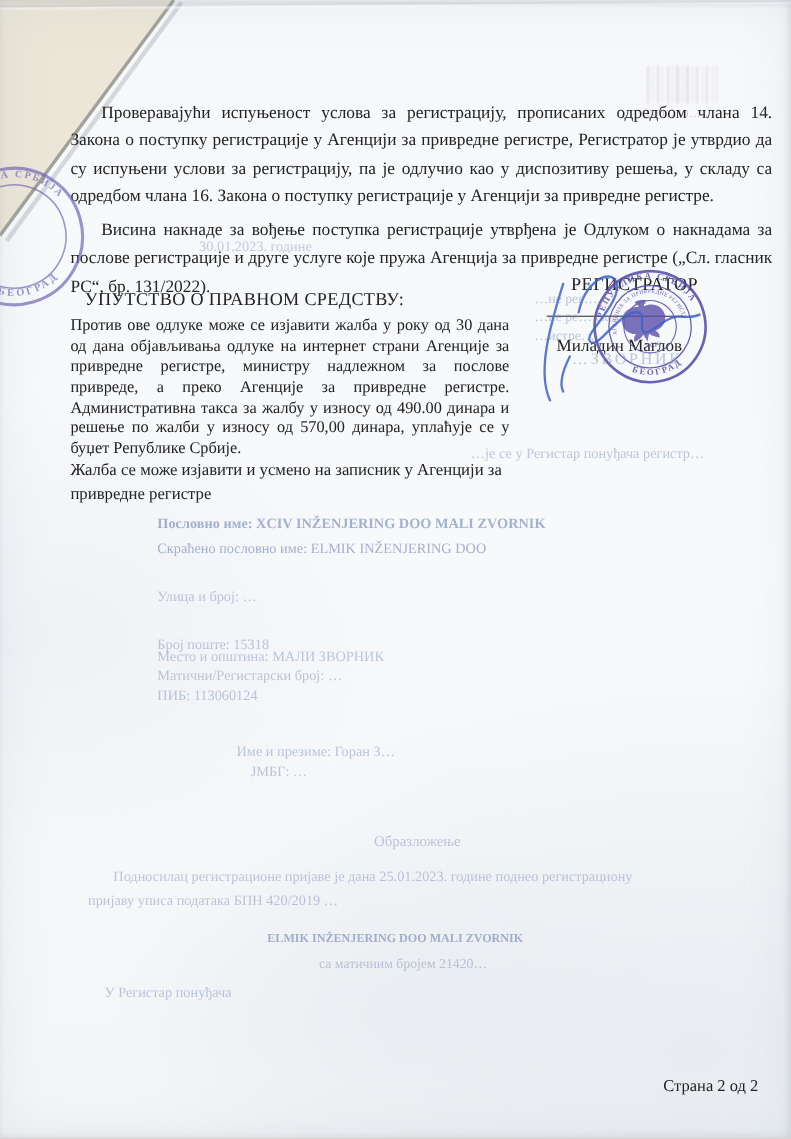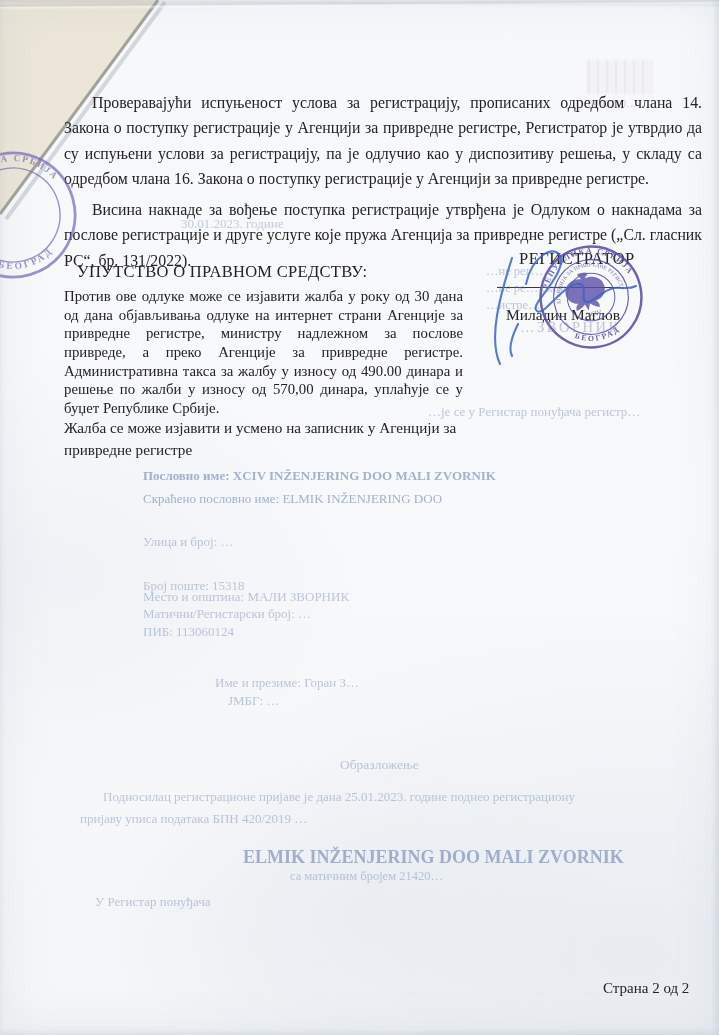--- a/index.html
+++ b/index.html
@@ -58,21 +58,21 @@
   .g9 { left:143px; top:589px; }
   .g10{ left:143px; top:578px; }
   .g11{ left:143px; top:606px; }
   .g12{ left:143px; top:624px; }
   .g13{ left:143px; top:642px; }
   .g14{ left:215px; top:675px; }
   .g15{ left:228px; top:693px; }
   .g16{ left:340px; top:757px; font-size:13.5px; }
   .g17{ left:103px; top:789px; }
   .g18{ left:80px;  top:811px; }
-  .g19{ left:243px; top:847px; font-size:18px; font-weight:bold; }
+  .g19{ left:243px; top:847px; font-size:11px; font-weight:bold; }
   .g20{ left:290px; top:869px; font-size:12.5px; }
   .g21{ left:95px;  top:894px; }
   .g22{ left:588px; top:98px; font-size:10px; letter-spacing:.5px; color:rgba(188,152,172,.5); }
   .ghost-barcode {
     position:absolute; left:588px; top:60px; width:64px; height:34px; filter:blur(1px); opacity:.35;
     background:repeating-linear-gradient(90deg, rgba(170,130,160,.6) 0 2px, transparent 2px 5px, rgba(130,140,190,.5) 5px 6px, transparent 6px 9px);
   }
 </style>
 </head>
 <body>

